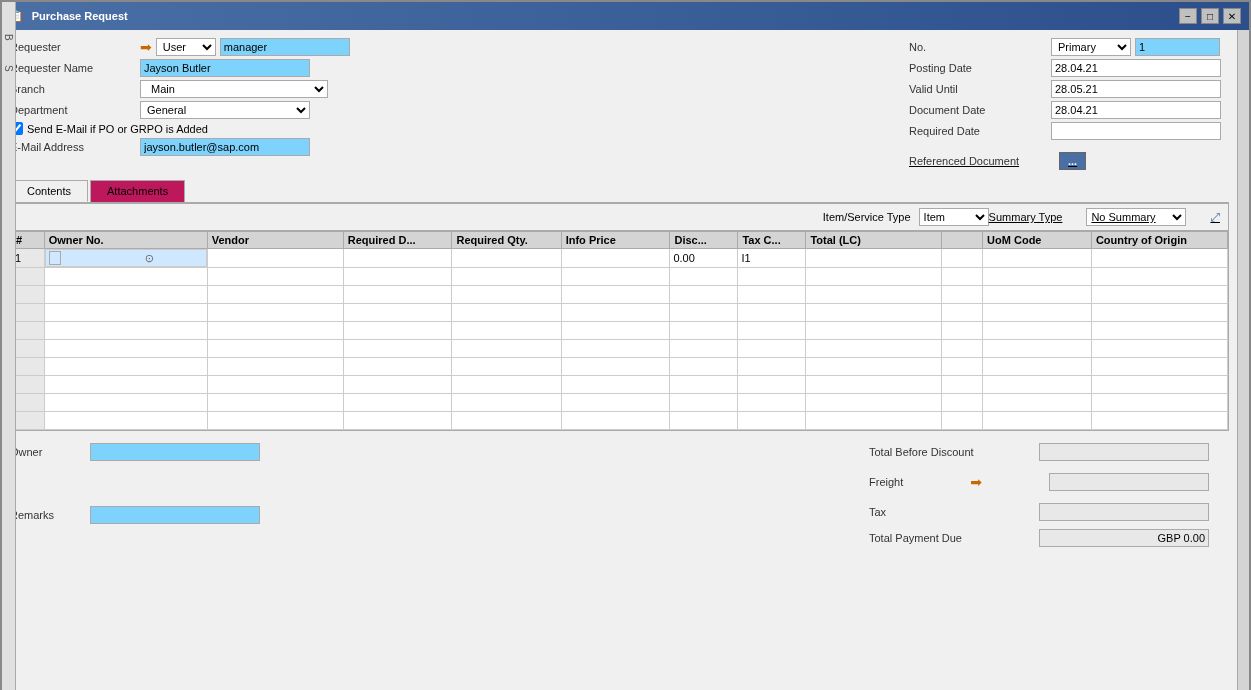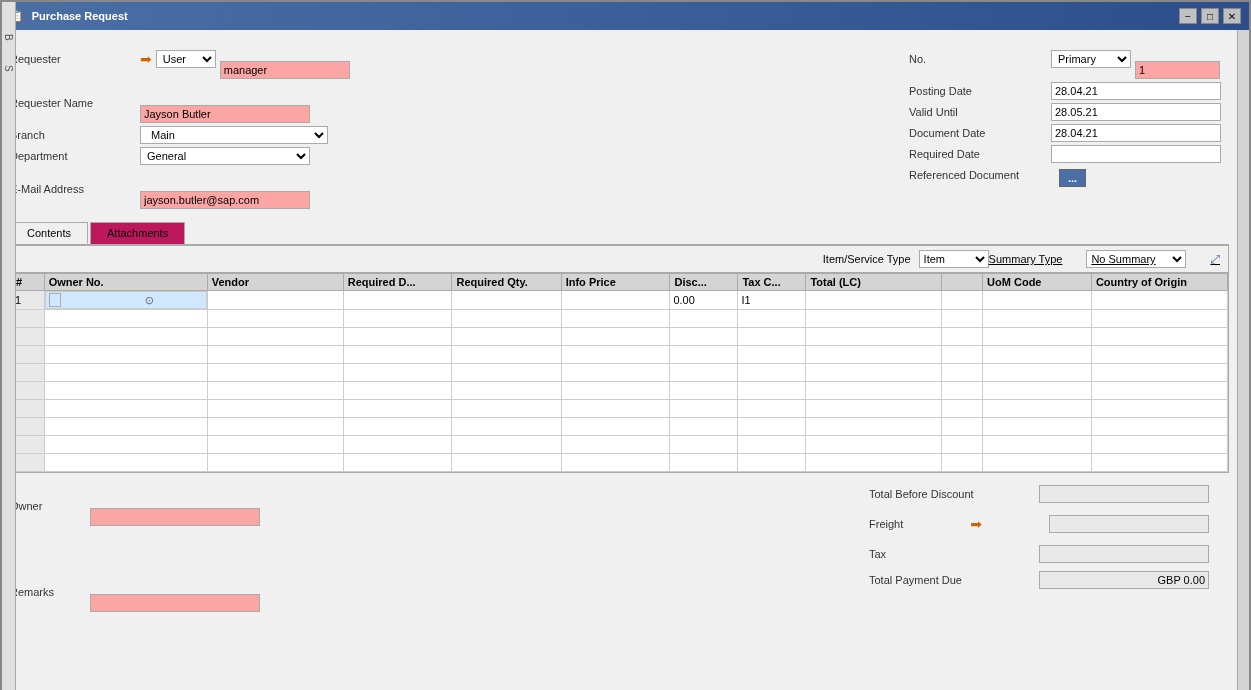--- a/index.html
+++ b/index.html
@@ -8,21 +8,21 @@
     .title-bar { background: linear-gradient(to right, #4a6fa5, #2c4f8c); color: white; padding: 6px 8px; display: flex; align-items: center; justify-content: space-between; }
     .title-bar-left { display: flex; align-items: center; gap: 8px; font-size: 13px; font-weight: bold; }
     .title-bar-right { display: flex; gap: 4px; }
     .title-btn { background: #c0c0c0; border: 1px solid #888; width: 18px; height: 16px; cursor: pointer; font-size: 10px; display: flex; align-items: center; justify-content: center; }
     .form-section { display: flex; gap: 20px; }
     .form-left { flex: 1; }
     .form-right { width: 320px; }
     .field-row { display: flex; align-items: center; margin-bottom: 3px; }
     .field-label { width: 130px; color: #333; white-space: nowrap; }
     .field-arrow { color: #cc6600; margin-right: 4px; font-size: 14px; }
-    .field-input { border: 1px solid #aaa; background: #fca5a5; height: 18px; padding: 1px 3px; margin-top: 23px; }
+    .field-input { border: 1px solid #aaa; background: #7dd3fc; height: 18px; padding: 1px 3px; }
     .field-input-medium { width: 130px; }
     .select-input { border: 1px solid #aaa; background: white; height: 18px; padding: 0 2px; }
     .checkbox-row { display: flex; align-items: center; margin-bottom: 3px; }
     .checkbox-label { margin-left: 4px; }
     .right-field-row { display: flex; align-items: center; margin-bottom: 3px; }
     .right-label { width: 142px; color: #333; }
     .right-input { border: 1px solid #aaa; background: white; height: 18px; padding: 1px 3px; width: 170px; }
     .right-value { padding: 1px 3px; height: 18px; width: 170px; background: #e8e8e8; border: 1px solid #aaa; }
     .tabs { display: flex; margin-top: 10px; border-bottom: 1px solid #aaa; }
     .tab { padding: 4px 16px; border: 1px solid #aaa; border-bottom: none; background: #be185d; cursor: pointer; margin-right: 2px; }
@@ -35,21 +35,21 @@
     th { background: #d4d4d4; border: 1px solid #aaa; padding: 2px 4px; text-align: left; font-weight: bold; white-space: nowrap; }
     td { border: 1px solid #ccc; padding: 1px 3px; height: 18px; background: white; }
     .td-gray { background: #e8e8e8; }
     .td-active { background: #d0e8ff; }
     .footer-section { margin-top: 8px; display: flex; justify-content: space-between; align-items: flex-start; }
     .footer-left { display: flex; flex-direction: column; gap: 6px; }
     .footer-right { display: flex; flex-direction: column; gap: 4px; width: 340px; }
     .footer-row { display: flex; align-items: center; justify-content: space-between; }
     .footer-label { color: #333; }
     .footer-input { border: 1px solid #aaa; background: #e8e8e8; height: 18px; width: 170px; padding: 1px 3px; text-align: right; }
-    .ref-doc-row { display: flex; gap: 8px; margin-top: 6px; }
+    .ref-doc-row { display: flex; align-items: center; gap: 8px; margin-top: 12px; text-decoration: underline; }
     .ref-btn { background: #4a6fa5; border: 1px solid #666; color: white; padding: 2px 8px; cursor: pointer; font-size: 11px; font-weight: bold; }
     .left-nav { position: absolute; left: 0; top: 0; bottom: 0; width: 14px; background: #e0e0e0; border-right: 1px solid #aaa; display: flex; flex-direction: column; align-items: center; gap: 2px; padding-top: 20px; }
     .nav-item { writing-mode: vertical-rl; font-size: 9px; color: #555; cursor: pointer; padding: 2px; }
     .inline-select { border: 1px solid #aaa; background: white; height: 18px; }
     .freight-arrow { color: #cc6600; font-size: 14px; margin: 0 4px; }
   </style>
 </head>
 <body>
 
 <div class="window">
@@ -94,20 +94,24 @@
             <span class="field-label">Branch</span>
             <select class="select-input" style="width:188px;padding-left:6px;">
               <option>Main</option>
             </select>
           </div>
           <div class="field-row">
             <span class="field-label">Department</span>
             <select class="select-input" style="width:170px;">
               <option>General</option>
             </select>
+          </div>
+          <div class="checkbox-row">
+            <input type="checkbox" checked="" style="">
+            <span class="checkbox-label">Send E-Mail if PO or GRPO is Added</span>
           </div>
           <div class="field-row">
             <span class="field-label">E-Mail Address</span>
             <input class="field-input" type="text" style="width: 170px;" value="jayson.butler@sap.com">
           </div>
         </div>
 
         <div class="form-right">
           <div class="right-field-row">
             <span class="right-label">No.</span>

